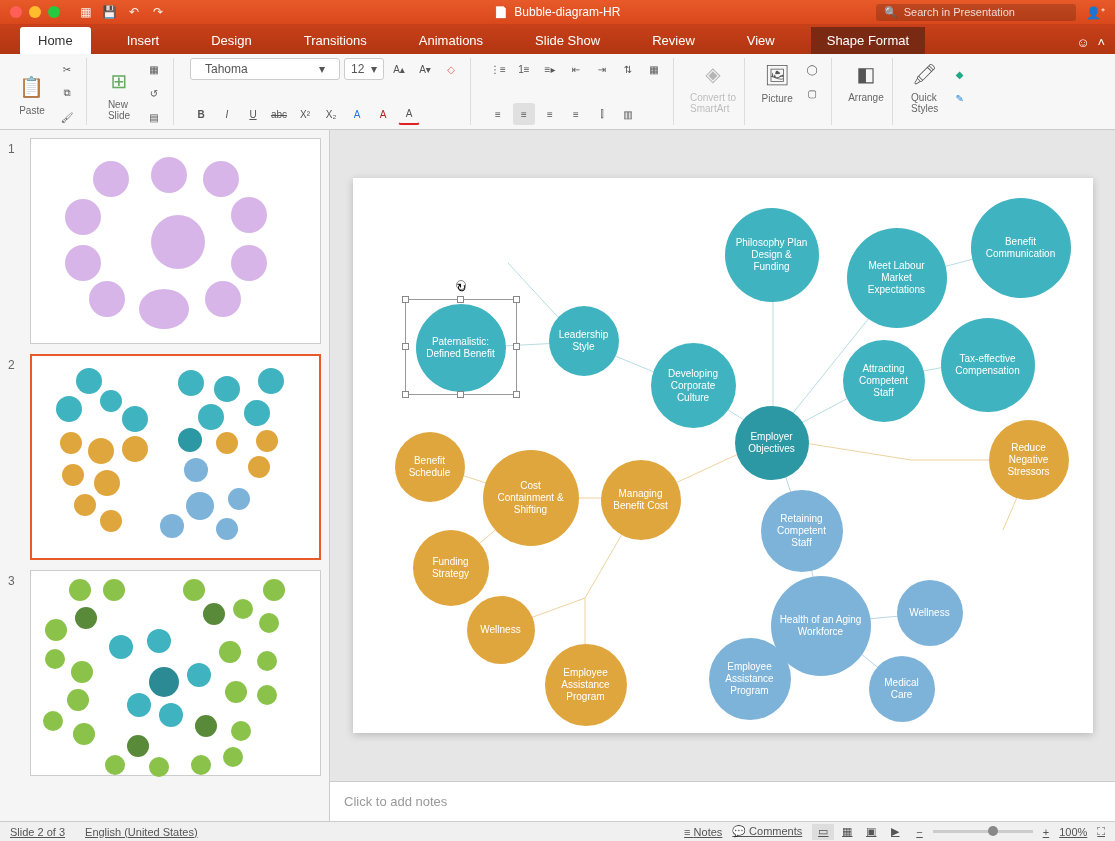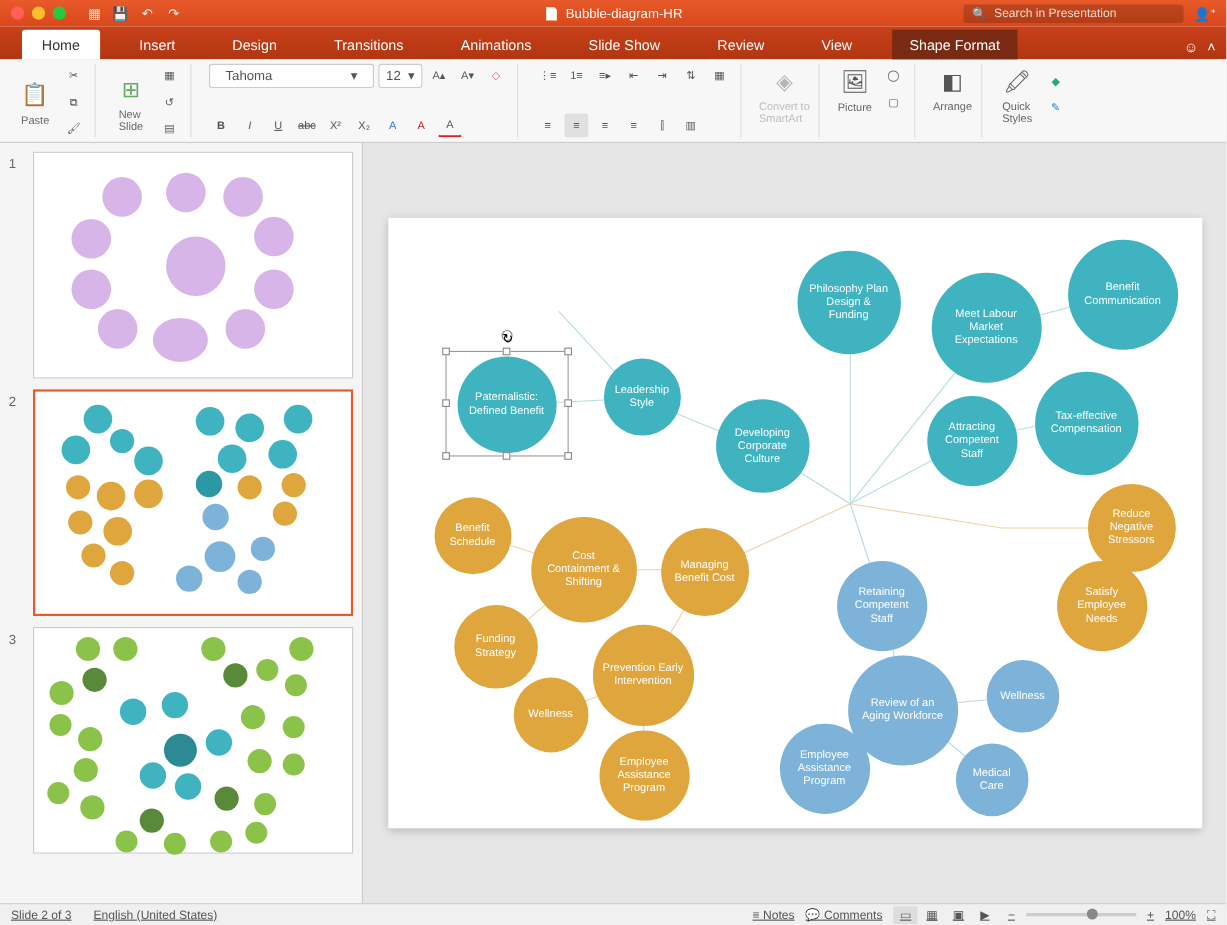--- a/index.html
+++ b/index.html
@@ -353,52 +353,52 @@
           </g>
         </svg>
 
         <div class="bubble teal" style="left:196px;top:128px;width:70px;height:70px">Leadership Style</div>
         <div class="bubble teal" style="left:298px;top:165px;width:85px;height:85px">Developing Corporate Culture</div>
         <div class="bubble teal" style="left:372px;top:30px;width:94px;height:94px">Philosophy Plan Design &amp; Funding</div>
         <div class="bubble teal" style="left:494px;top:50px;width:100px;height:100px">Meet Labour Market Expectations</div>
         <div class="bubble teal" style="left:618px;top:20px;width:100px;height:100px">Benefit Communication</div>
         <div class="bubble teal" style="left:490px;top:162px;width:82px;height:82px">Attracting Competent Staff</div>
         <div class="bubble teal" style="left:588px;top:140px;width:94px;height:94px">Tax-effective Compensation</div>
+        <div class="bubble teal-d" style="left:382px;top:228px;width:74px;height:74px">Employer Objectives</div>
 
         <div style="position:absolute;left:53px;top:122px;width:110px;height:94px">
           <div class="bubble teal" style="left:10px;top:4px;width:90px;height:88px">Paternalistic: Defined Benefit</div>
           <div style="position:absolute;left:-1px;top:-1px;right:-1px;bottom:-1px;border:1px solid #999"></div>
           <div class="sel-handle" style="left:-4px;top:-4px"></div>
             <div class="sel-handle" style="right:-4px;top:-4px"></div>
           <div class="sel-handle" style="left:-4px;bottom:-4px"></div>
             <div class="sel-handle" style="right:-4px;bottom:-4px"></div>
           <div class="sel-handle" style="left:50%;top:-4px;margin-left:-4px"></div>
             <div class="sel-handle" style="left:50%;bottom:-4px;margin-left:-4px"></div>
           <div class="sel-handle" style="left:-4px;top:50%;margin-top:-4px"></div>
             <div class="sel-handle" style="right:-4px;top:50%;margin-top:-4px"></div>
           <div style="position:absolute;left:50%;top:-20px;margin-left:-5px;width:10px;height:10px;border:1px solid #888;border-radius:50%;background:#fff">↻</div>
         </div>
 
         <div class="bubble orange" style="left:42px;top:254px;width:70px;height:70px">Benefit Schedule</div>
         <div class="bubble orange" style="left:130px;top:272px;width:96px;height:96px">Cost Containment &amp; Shifting</div>
         <div class="bubble orange" style="left:248px;top:282px;width:80px;height:80px">Managing Benefit Cost</div>
         <div class="bubble orange" style="left:636px;top:242px;width:80px;height:80px">Reduce Negative Stressors</div>
         <div class="bubble orange" style="left:60px;top:352px;width:76px;height:76px">Funding Strategy</div>
-        <div class="bubble orange" style="left:186px;top:370px;width:92px;height:92px">Prevention Early Intervention</div>
-        <div class="bubble orange" style="left:608px;top:312px;width:82px;height:82px">Satisfy Employee Needs</div>
         <div class="bubble orange" style="left:114px;top:418px;width:68px;height:68px">Wellness</div>
         <div class="bubble orange" style="left:192px;top:466px;width:82px;height:82px">Employee Assistance Program</div>
 
         <div class="bubble blue" style="left:408px;top:312px;width:82px;height:82px">Retaining Competent Staff</div>
-        <div class="bubble blue" style="left:418px;top:398px;width:100px;height:100px">Review of an Aging Workforce</div>
+        <div class="bubble blue" style="left:418px;top:398px;width:100px;height:100px">Health of an Aging Workforce</div>
         <div class="bubble blue" style="left:544px;top:402px;width:66px;height:66px">Wellness</div>
         <div class="bubble blue" style="left:356px;top:460px;width:82px;height:82px">Employee Assistance Program</div>
         <div class="bubble blue" style="left:516px;top:478px;width:66px;height:66px">Medical Care</div>
       </div>
     </div>
+    <div class="notes">Click to add notes</div>
   </div>
 </div>
 
 <div class="status">
   <span>Slide 2 of 3</span>
   <span>English (United States)</span>
   <div class="status-right">
     <span>≡ <span>Notes</span></span>
     <span>💬 <span>Comments</span></span>
     <div class="view-btns">

